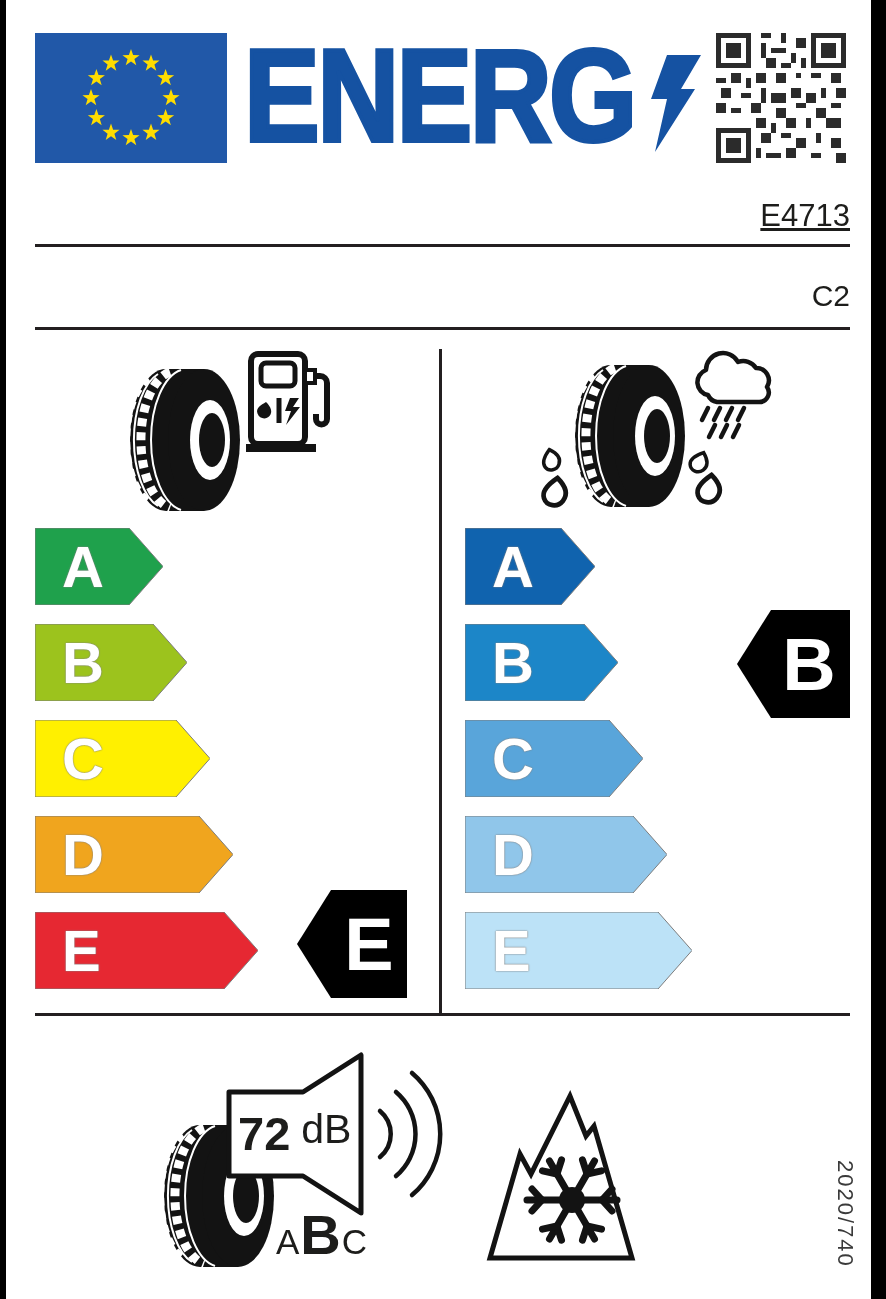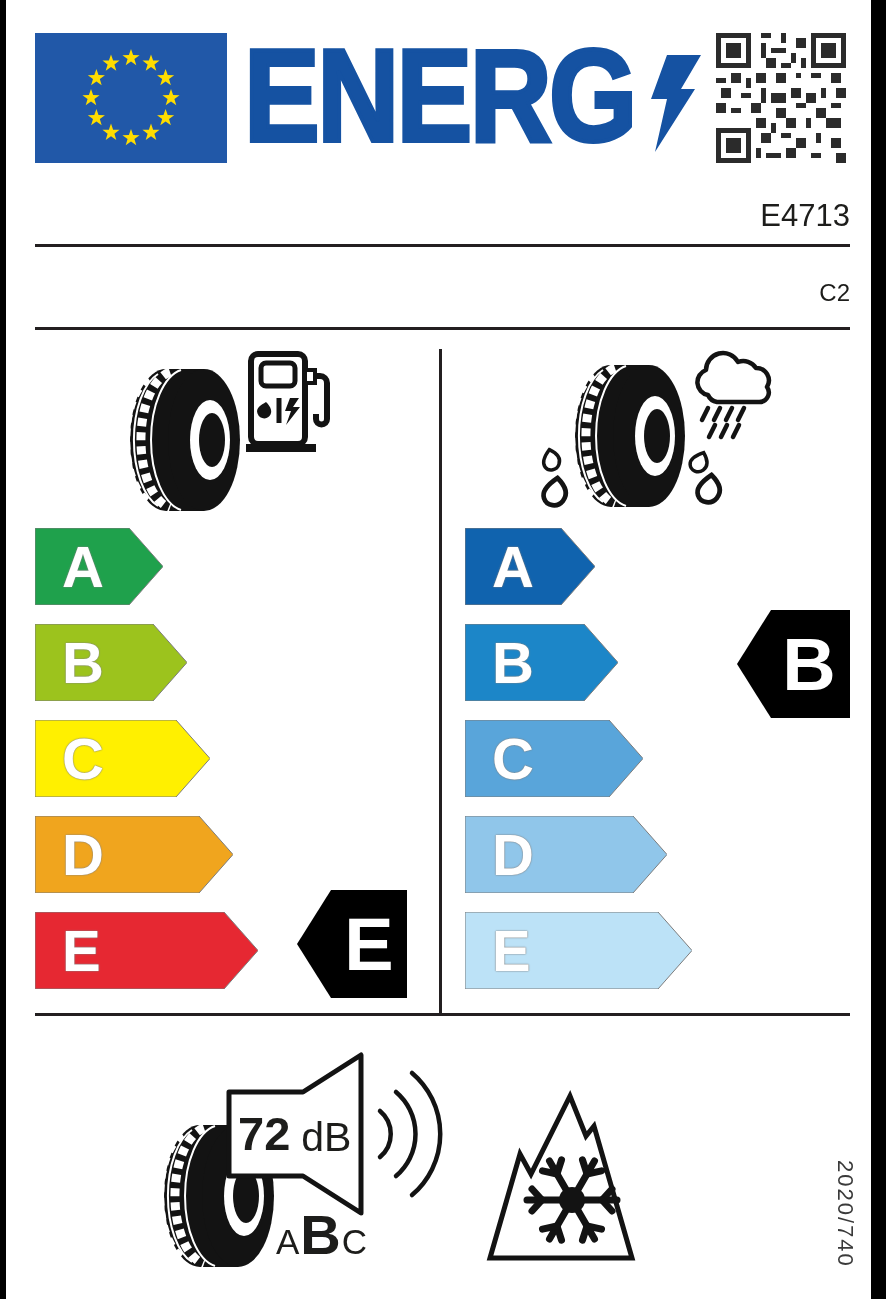--- a/index.html
+++ b/index.html
@@ -18,23 +18,23 @@
     position:absolute;left:244px;top:40px;
     font-size:132px;line-height:112px;font-weight:700;color:#1552A2;
     letter-spacing:-3px;-webkit-text-stroke:4px #1552A2;
     transform:scaleX(0.86);transform-origin:left top;white-space:nowrap;
   }
   .bolt{position:absolute;left:645px;top:55px;}
   .qr{position:absolute;left:716px;top:33px;}
 
   
   .brand{position:absolute;left:35px;top:198px;font-size:31px;font-weight:700;letter-spacing:1px;}
-  .type-id{position:absolute;right:36px;top:198px;font-size:31px;}
+  .type-id{position:absolute;right:36px;top:198px;font-size:31px;text-decoration:underline;}
   .size{position:absolute;left:35px;top:270px;font-size:40px;}
-  .tclass{position:absolute;right:36px;top:279px;font-size:24px;}
+  .tclass{position:absolute;right:36px;top:279px;font-size:30px;}
   .rule{position:absolute;left:35px;width:815px;height:3px;background:#231f20;}
   .rule1{top:244px;} .rule2{top:327px;} .rule3{top:1013px;}
   .vdivider{position:absolute;left:439px;top:349px;width:3px;height:664px;background:#231f20;}
 
   
   .icon{position:absolute;}
   .tyre-fuel{left:126px;top:366px;}
   .pump{left:246px;top:350px;}
   .tyre-wet{left:532px;top:360px;}
   .cloud{left:682px;top:348px;}
@@ -55,21 +55,21 @@
     position:relative;margin-left:34px;width:76px;text-align:center;color:#fff;
     font-weight:700;font-size:74px;
   }
   .ind-fuel{left:297px;top:890px;width:110px;height:108px;}
   .ind-wet{left:737px;top:610px;width:113px;height:108px;}
 
   
   .tyre-noise{left:160px;top:1122px;}
   .speaker{left:223px;top:1048px;}
   .db-row{
-    position:absolute;left:238px;top:1106px;display:flex;align-items:flex-end;gap:11px;
+    position:absolute;left:238px;top:1106px;display:flex;align-items:flex-start;gap:11px;
   }
   .db-val{font-size:47px;font-weight:700;}
   .db-unit{font-size:41px;}
   .abc-row{
     position:absolute;left:276px;top:1202px;display:flex;align-items:baseline;
   }
   .abc-s{font-size:35px;letter-spacing:1px;}
   .abc-b{font-size:56px;font-weight:700;letter-spacing:1px;}
   .mountain{left:480px;top:1088px;}
   .reg{

